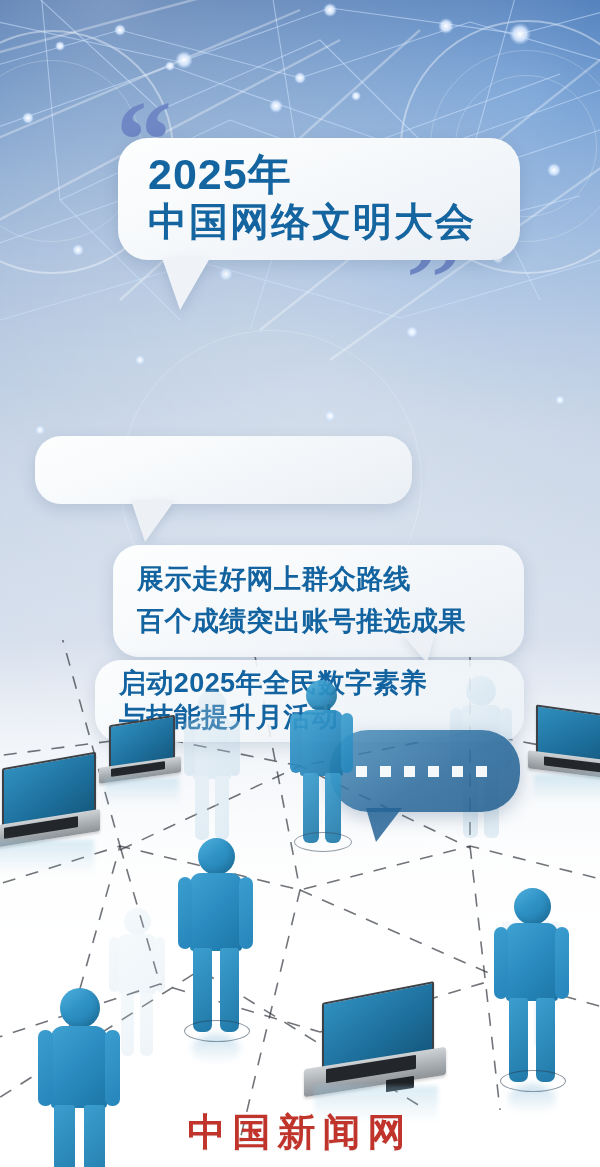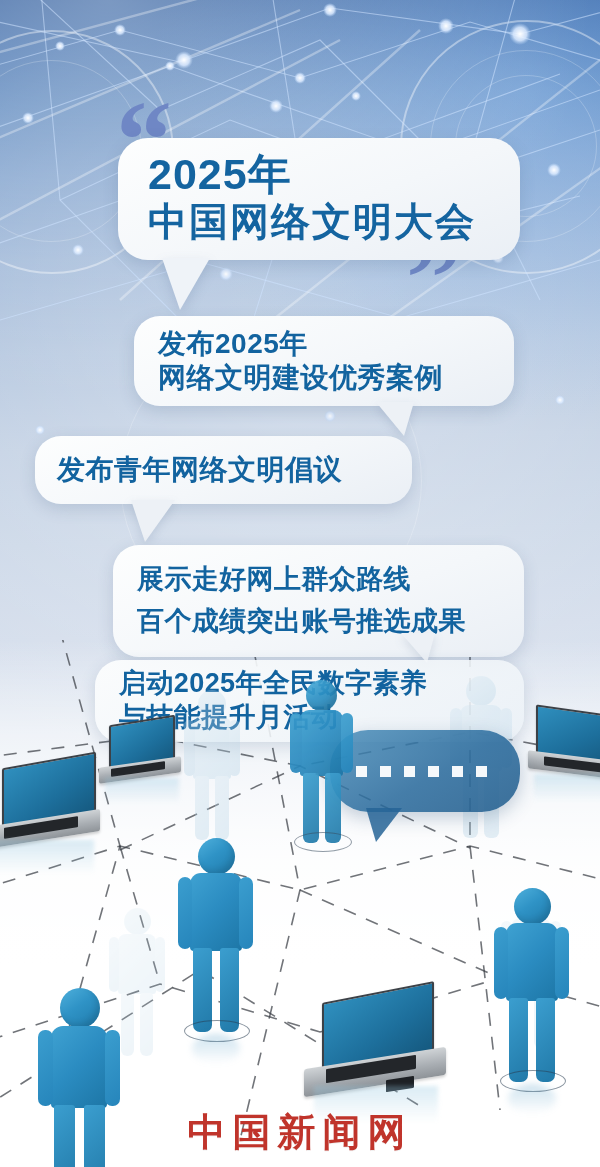--- a/index.html
+++ b/index.html
@@ -219,29 +219,23 @@
 
   <div class="qmark open">“</div>
   <div class="qmark close">”</div>
 
   <div class="bubble" id="b-title">
     <div class="tail"></div>
     <div class="line l1">2025年</div>
     <div class="line l2">中国网络文明大会</div>
   </div>
 
-  <div class="bubble" id="b2">
-    <div class="tail"></div>
-    <div class="line l1">发布2025年</div>
-    <div class="line l2">网络文明建设优秀案例</div>
-  </div>
 
   <div class="bubble" id="b3">
     <div class="tail"></div>
-    <div class="line l1">发布青年网络文明倡议</div>
   </div>
 
   <div class="bubble" id="b4">
     <div class="tail"></div>
     <div class="line l1">展示走好网上群众路线</div>
     <div class="line l2">百个成绩突出账号推选成果</div>
   </div>
 
   <div class="bubble translucent" id="b5">
     <div class="line l1">启动2025年全民数字素养</div>

